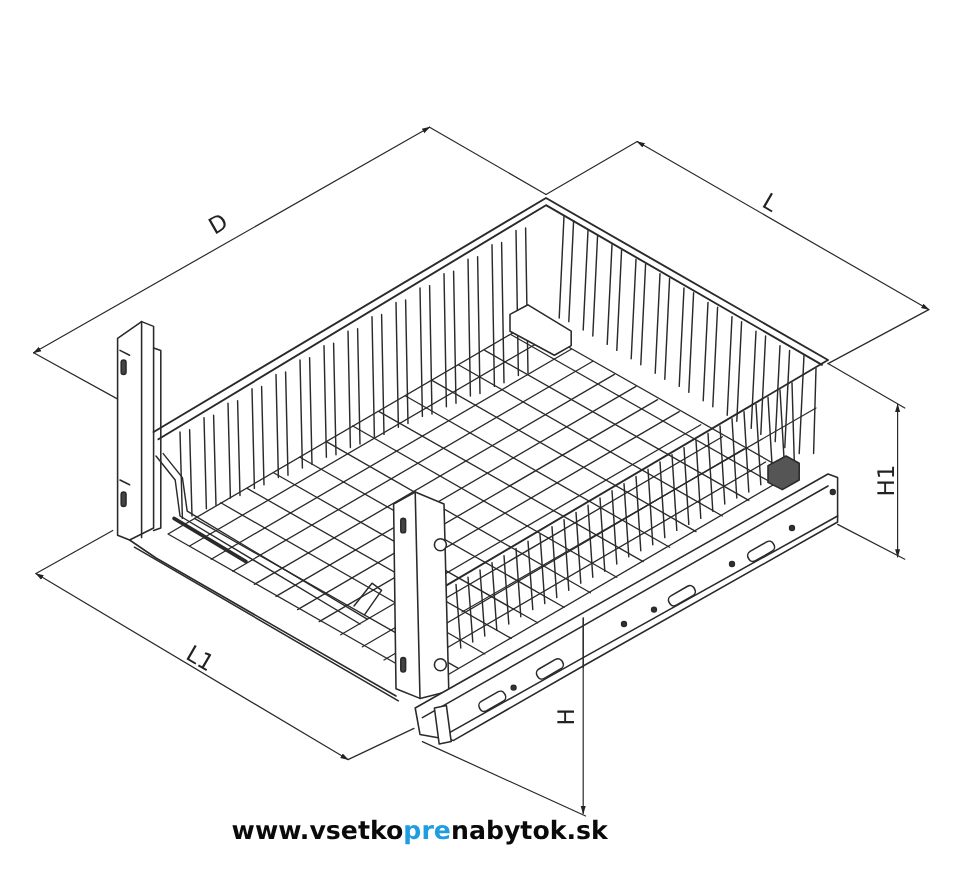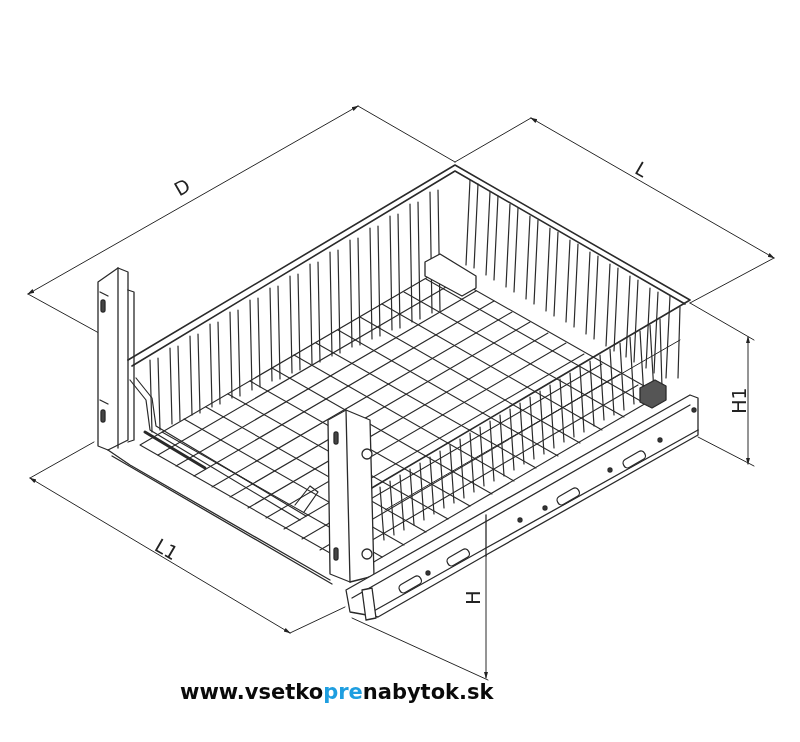--- a/index.html
+++ b/index.html
@@ -9,21 +9,21 @@
       position: absolute;
       font-family: "DejaVu Sans", sans-serif;
       font-size: 19px;
       color: #222222;
       line-height: 1;
       white-space: nowrap;
       transform-origin: center center;
     }
     #watermark {
       position: absolute;
-      left: 180px; top: 680px;
+      left: 193px; top: 680px;
       font-family: "DejaVu Sans", sans-serif;
       font-weight: bold;
       font-size: 21px;
       letter-spacing: 0px;
       color: #0a0a0a;
       white-space: nowrap;
     }
     #watermark .accent { color: #1e9ee0; }
   </style>
 </head>

